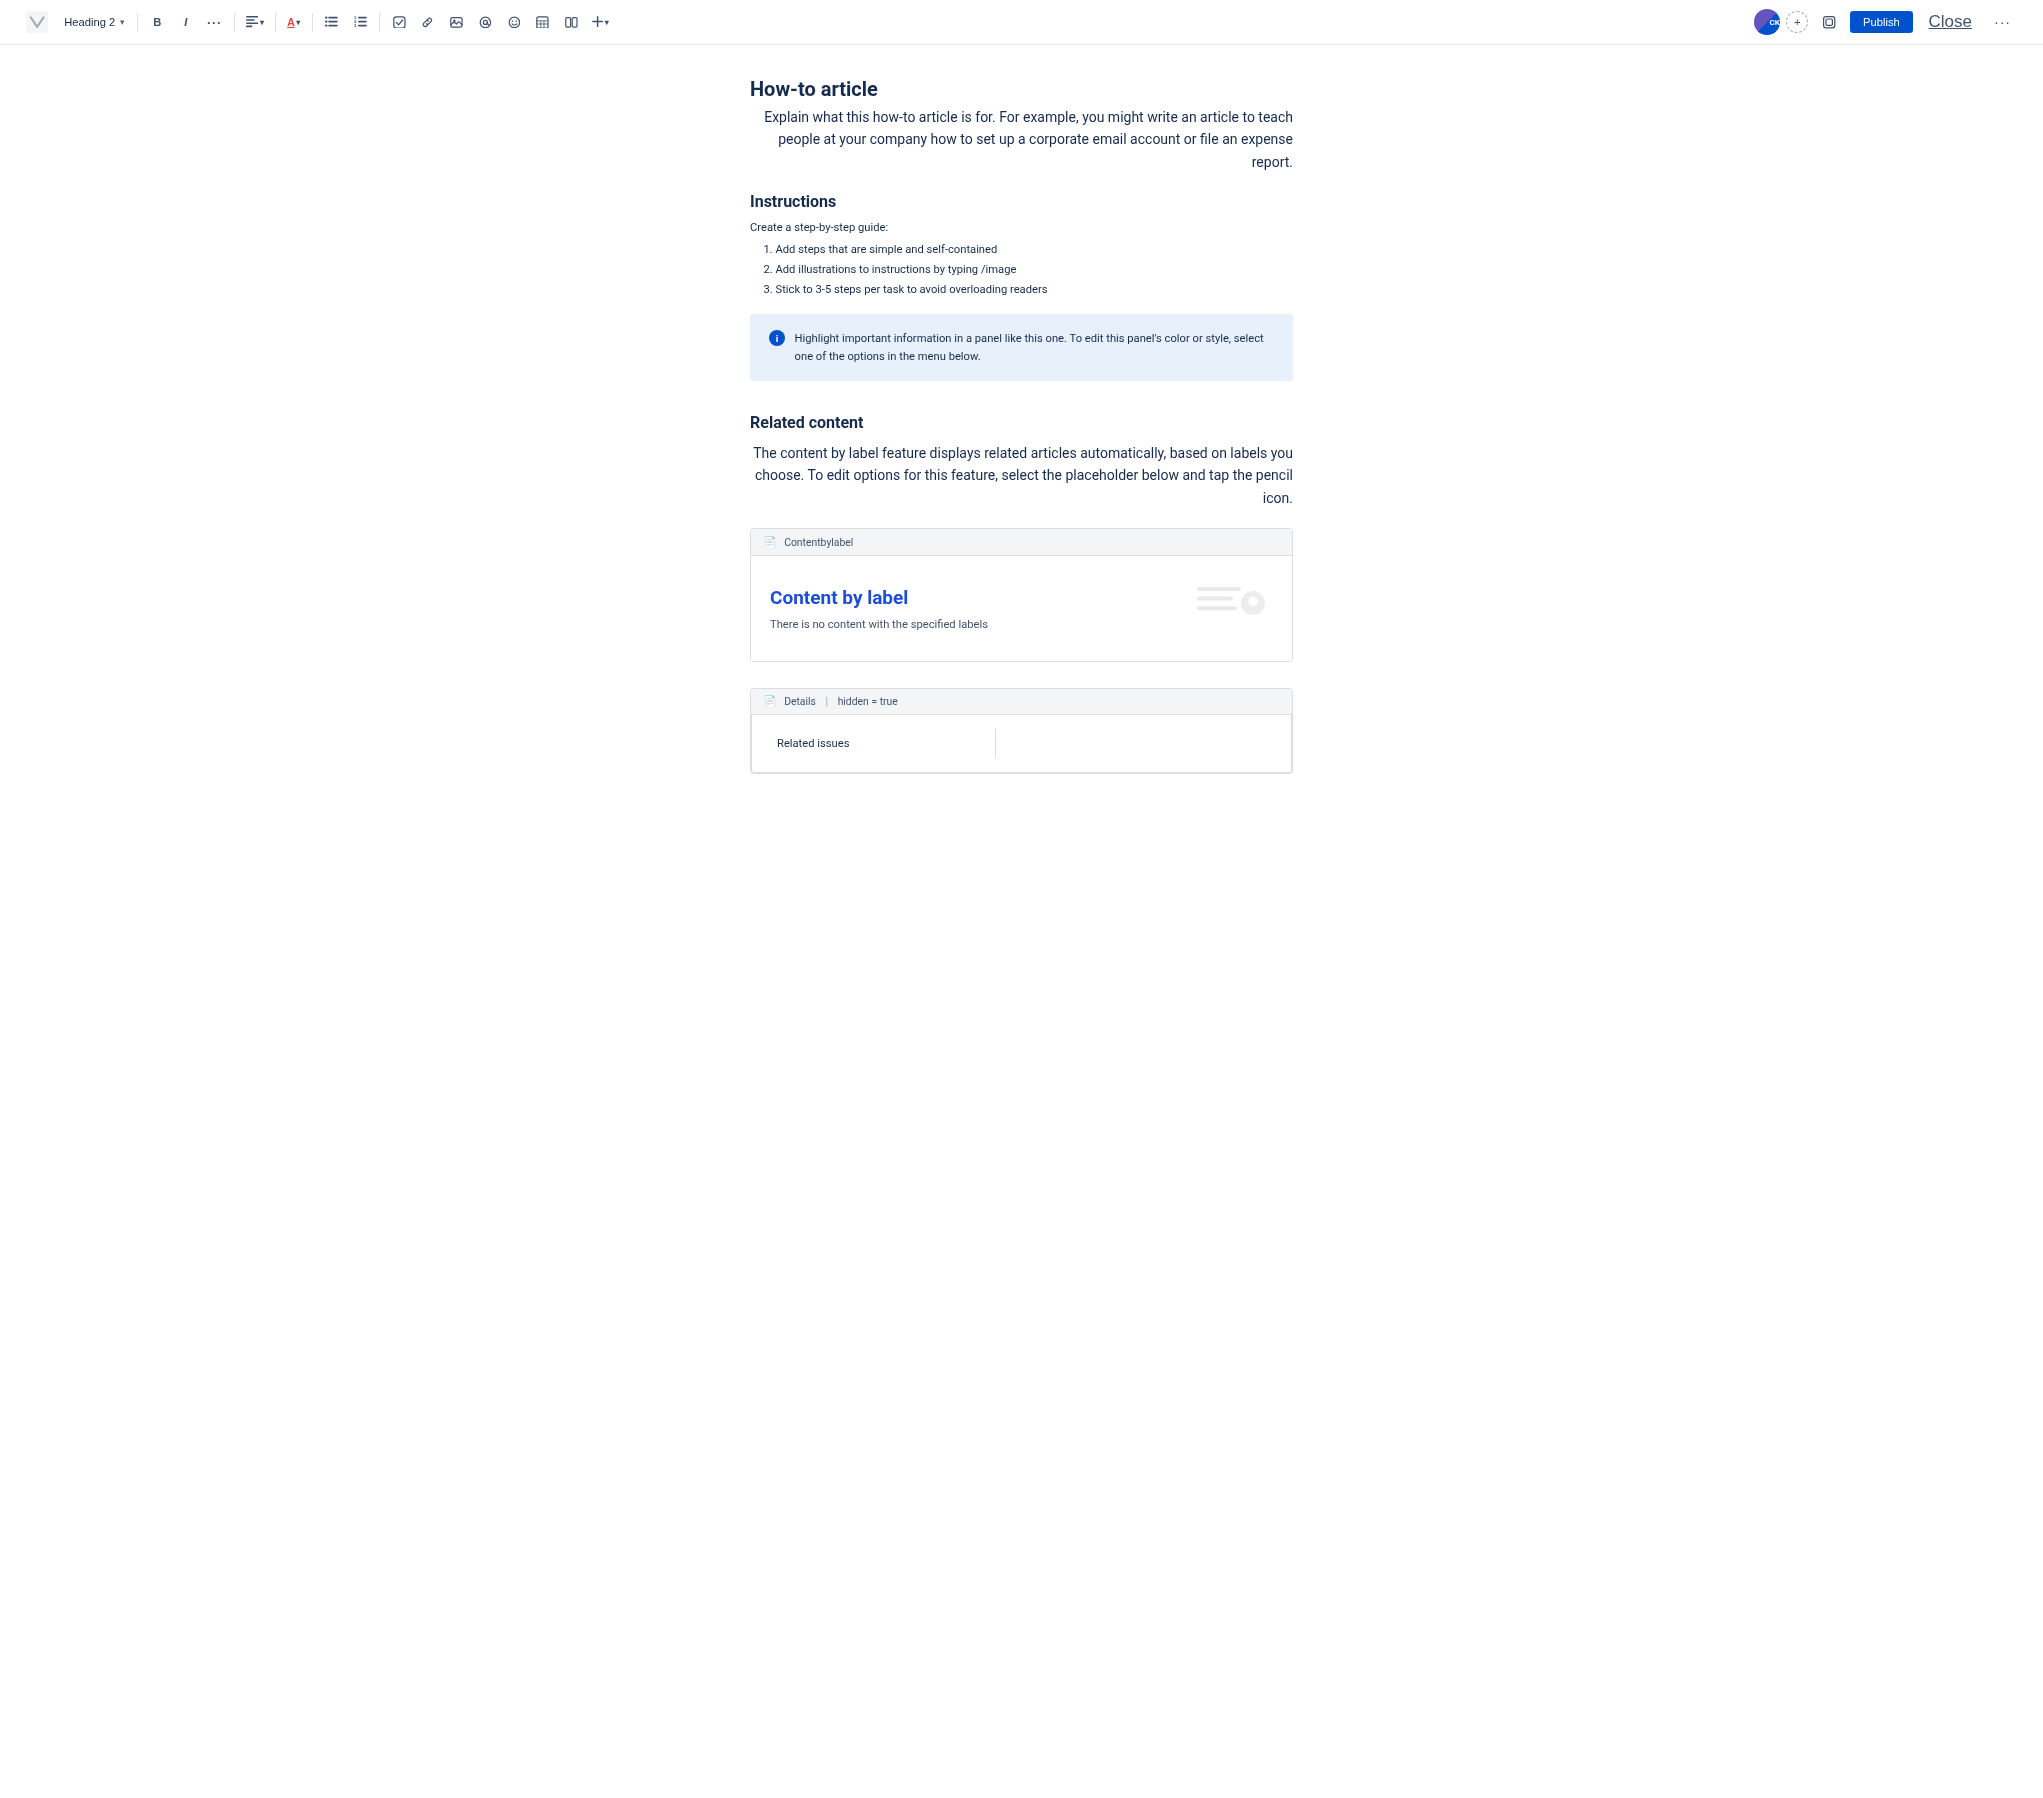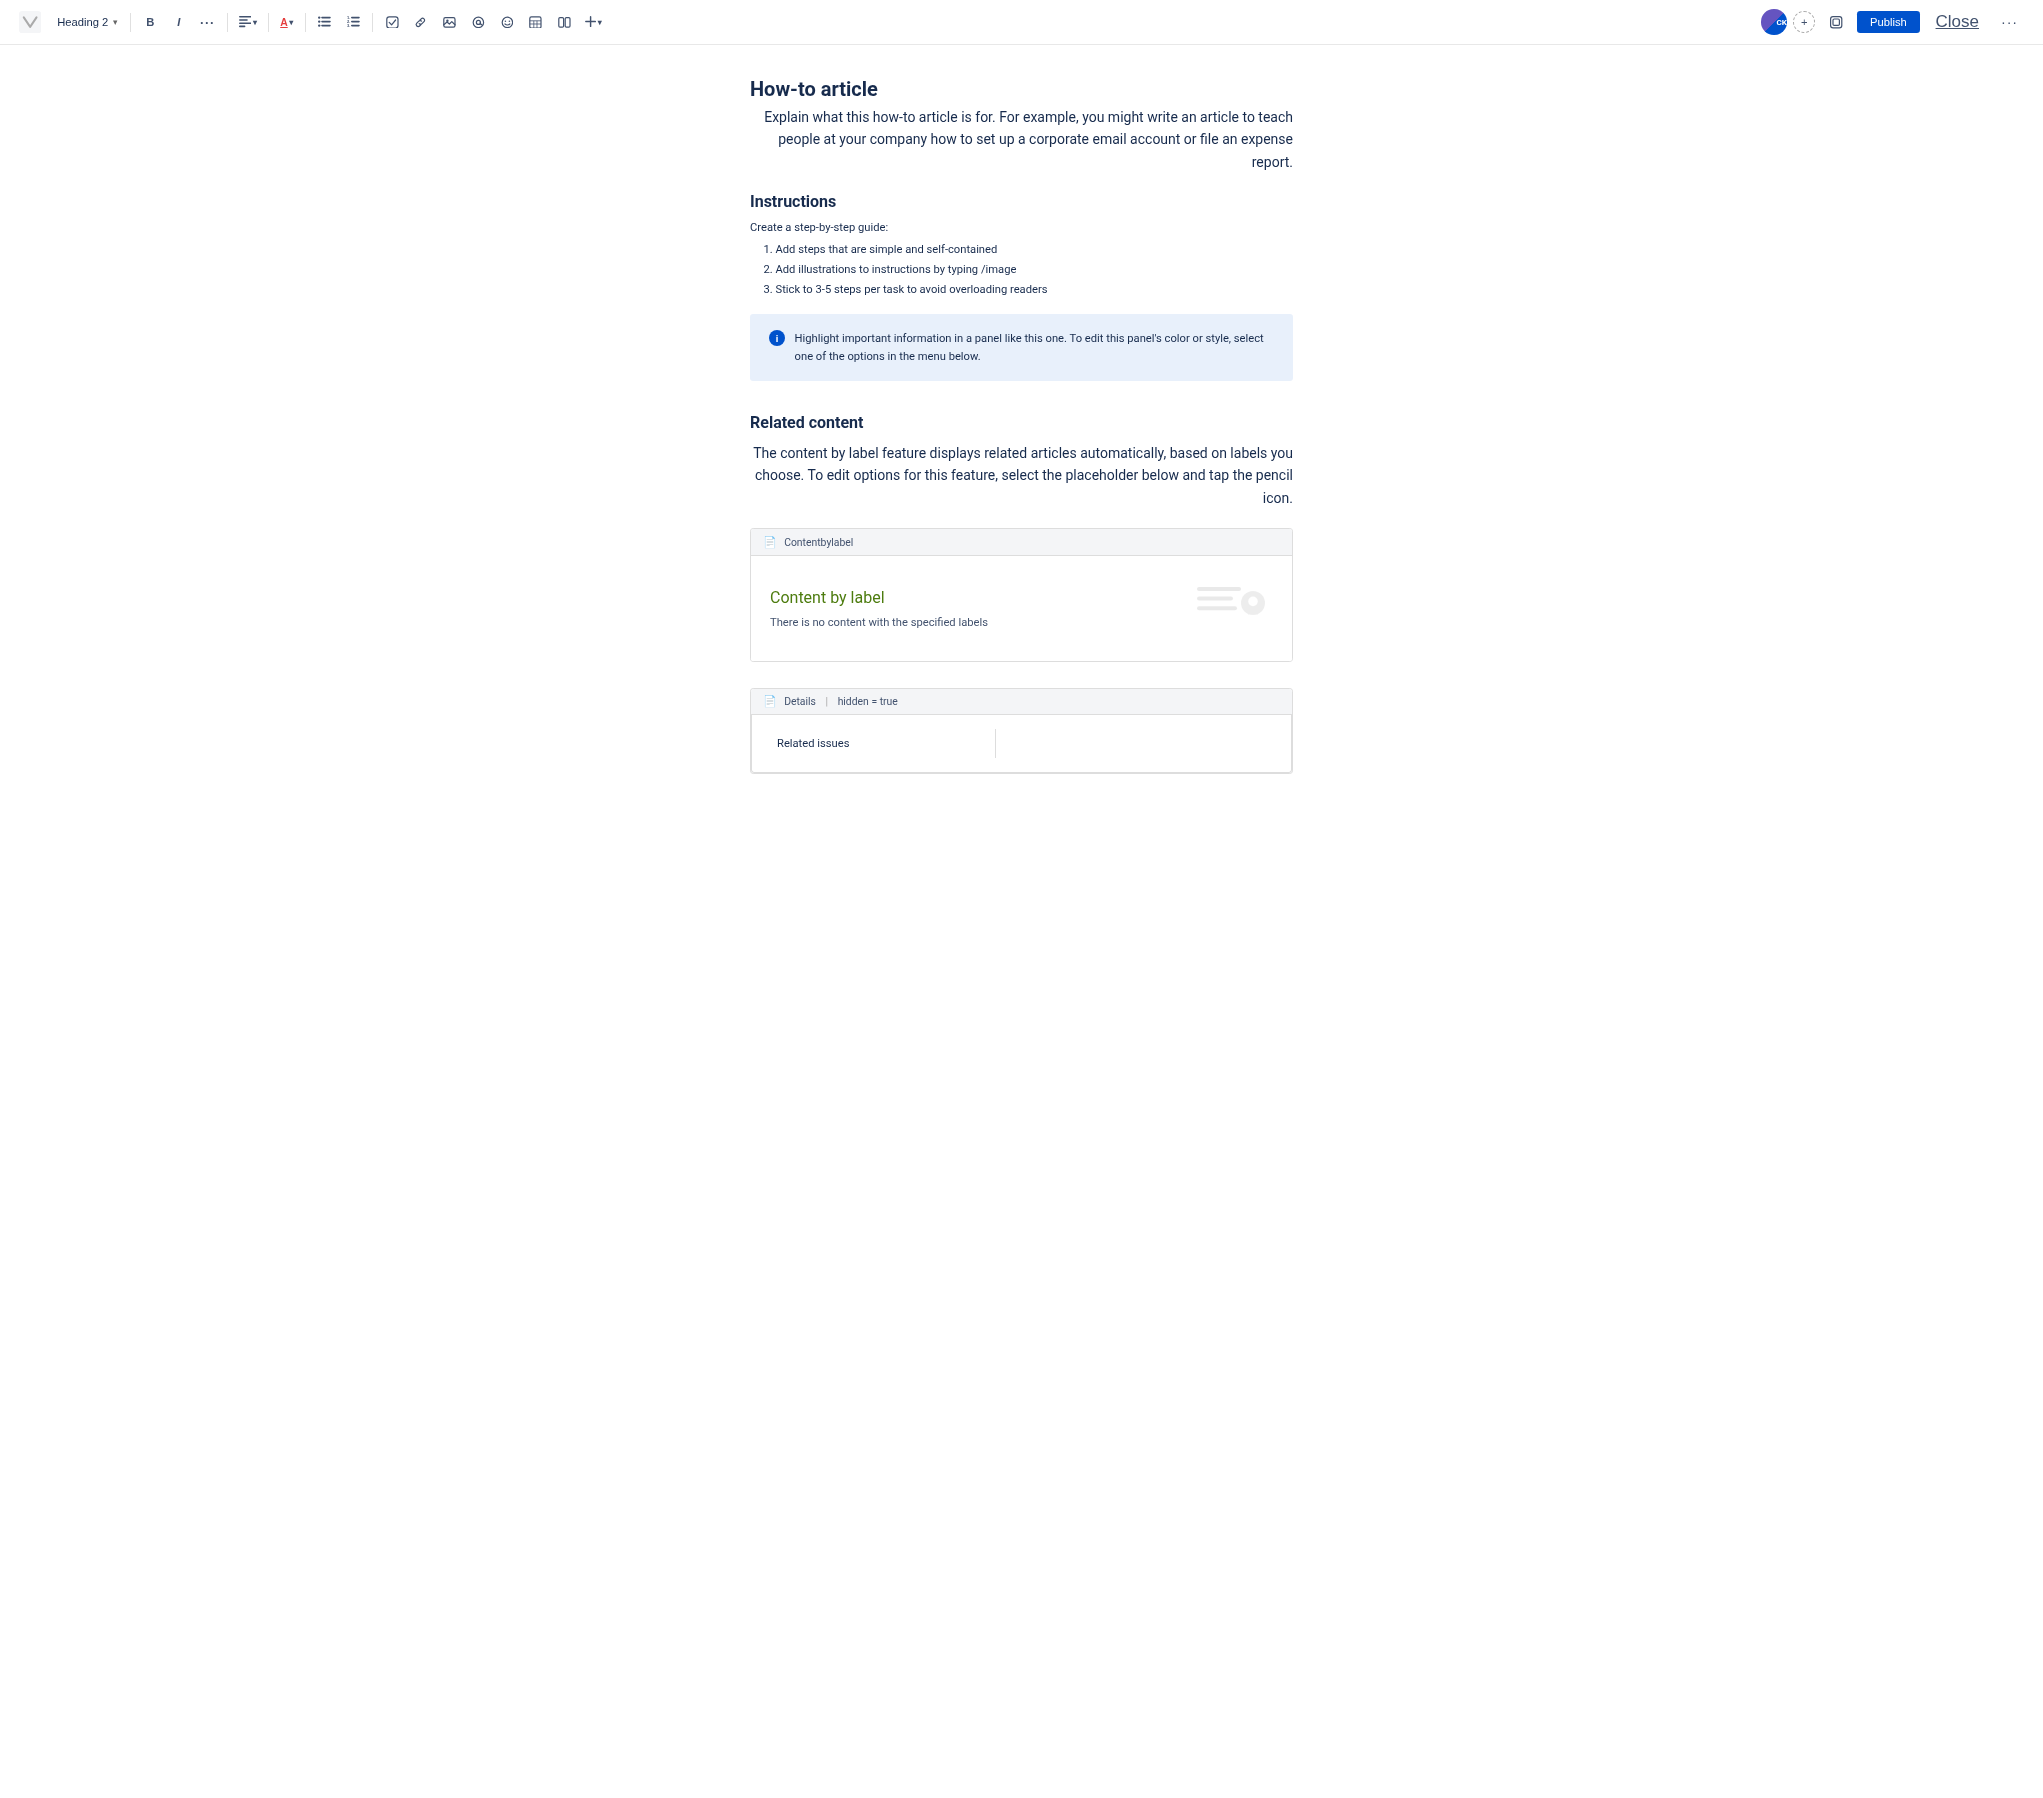--- a/index.html
+++ b/index.html
@@ -7,21 +7,21 @@
       font-family: -apple-system, BlinkMacSystemFont, 'Segoe UI', Roboto, sans-serif;
       background: #fff;
       color: #172b4d;
       font-size: 11.2px;
     }
 
     
     .toolbar {
       display: flex;
       align-items: center;
-      padding: 0 19px;
+      padding: 0 26px;
       height: 45px;
       border-bottom: 0.8px solid #e8e8e8;
       gap: 3.2px;
       position: sticky;
       top: 0;
       background: #fff;
       z-index: 100;
     }
 
     .toolbar-logo {
@@ -256,23 +256,23 @@
     .macro-doc-icon {
       font-size: 11.2px;
     }
 
     .macro-body {
       background: #fff;
       padding: 19px;
     }
 
     .macro-title {
-      font-size: 16px;
-      font-weight: 400;
-      color: #4d7c0f;
+      font-size: 19px;
+      font-weight: 700;
+      color: #1d4ed8;
       margin-bottom: 9.6px;
     }
 
     .macro-empty {
       display: flex;
       align-items: center;
       justify-content: space-between;
     }
 
     .macro-empty-text {

